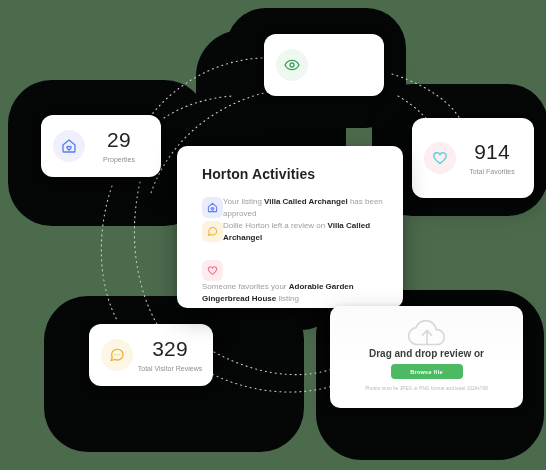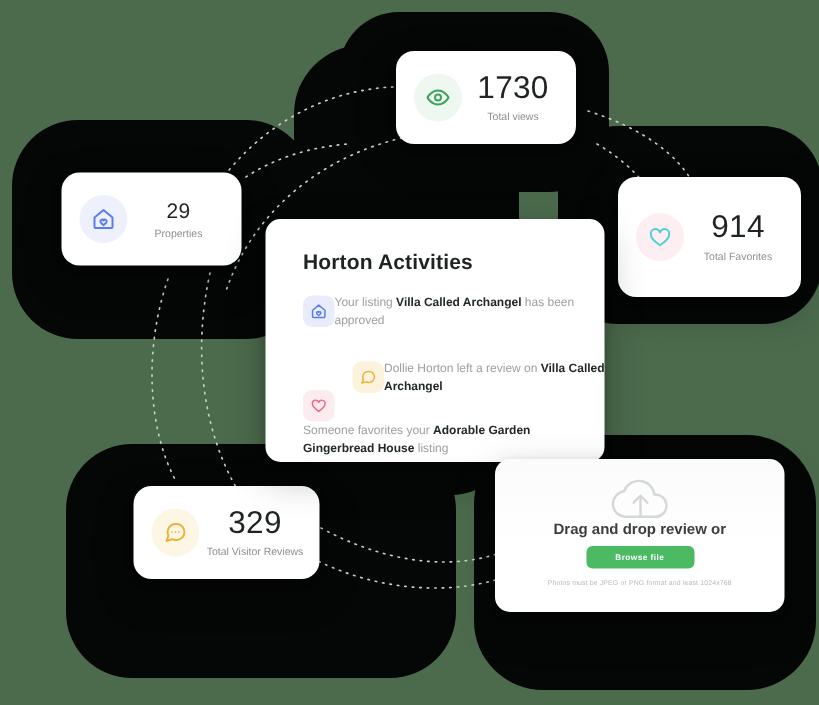--- a/index.html
+++ b/index.html
@@ -35,21 +35,21 @@
   
   #card-views{left:264px;top:34px;width:120px;height:62px;}
   #card-views .badge{width:32px;height:32px;margin-left:12px;background:#eef7f0;}
   #card-views .num{font-size:21px;}
   #card-views .lbl{font-size:7px;margin-top:6px;}
   #card-views .txt{padding-right:8px;}
 
   
   #card-props{left:41px;top:115px;width:120px;height:62px;}
   #card-props .badge{width:32px;height:32px;margin-left:12px;background:#eef1fc;}
-  #card-props .num{font-size:14px;text-align:center;}
+  #card-props .num{font-size:21px;text-align:center;}
   #card-props .lbl{font-size:7px;margin-top:6px;}
   #card-props .txt{padding-right:8px;}
 
   
   #card-fav{left:412px;top:118px;width:122px;height:80px;}
   #card-fav .badge{width:32px;height:32px;margin-left:12px;background:#fdeef1;}
   #card-fav .num{font-size:21px;}
   #card-fav .lbl{font-size:7px;margin-top:6px;}
   #card-fav .txt{padding-right:6px;}
 
@@ -63,21 +63,21 @@
   
   #panel-activities{left:177px;top:146px;width:226px;height:162px;border-radius:10px;}
   #panel-activities .ttl{
     position:absolute;left:25px;top:20px;font-size:14px;font-weight:700;color:#1f2421;letter-spacing:.1px;
   }
   .act{position:absolute;left:25px;display:flex;width:182px;}
   .act .ico{flex:0 0 auto;width:21px;height:21px;border-radius:6px;display:flex;align-items:center;justify-content:center;margin-top:1px;}
   .act .body{font-size:8px;line-height:1.55;color:#9aa0a0;}
   .act .body b{color:#23282a;font-weight:700;}
   #act-0{top:50px;}
-  #act-1{top:94px;margin-left:33px;}
+  #act-1{top:74px;}
   #act-2{top:113px;flex-direction:column;}
   #act-0 .ico{background:#e9edfb;}
   #act-1 .ico{background:#fdf3dd;}
   #act-2 .ico{background:#fdecef;}
 
   
   #panel-upload{left:330px;top:306px;width:193px;height:102px;border-radius:10px;
     background:linear-gradient(180deg,#fbfbfb 0%,#ffffff 60%);}
   #panel-upload .cloud{position:absolute;left:50%;top:11px;transform:translateX(-50%);}
   #panel-upload .drop{position:absolute;left:0;right:0;top:42px;text-align:center;
@@ -115,24 +115,20 @@
     </g>
   </svg>
 
   <div class="card stat" id="card-views">
     <div class="badge">
       <svg width="16" height="16" viewBox="0 0 24 24" fill="none" stroke="#3fa45b" stroke-width="2" stroke-linecap="round" stroke-linejoin="round">
         <path d="M1.5 12S5 5 12 5s10.5 7 10.5 7-3.5 7-10.5 7S1.5 12 1.5 12z"></path>
         <circle cx="12" cy="12" r="3"></circle>
       </svg>
     </div>
-    <div class="txt">
-      <div class="num">1730</div>
-      <div class="lbl">Total views</div>
-    </div>
   </div>
 
   <div class="card stat" id="card-props">
     <div class="badge">
       <svg width="16" height="16" viewBox="0 0 24 24" fill="none" stroke="#5b7cf0" stroke-width="2" stroke-linecap="round" stroke-linejoin="round">
         <path d="M3 10.5 12 3l9 7.5V20a1 1 0 0 1-1 1H4a1 1 0 0 1-1-1z"></path>
         <path d="M12 18.2c-1.6-1.3-3.2-2.4-3.2-3.9a1.7 1.7 0 0 1 3.2-.8 1.7 1.7 0 0 1 3.2.8c0 1.5-1.6 2.6-3.2 3.9z"></path>
       </svg>
     </div>
     <div class="txt">

